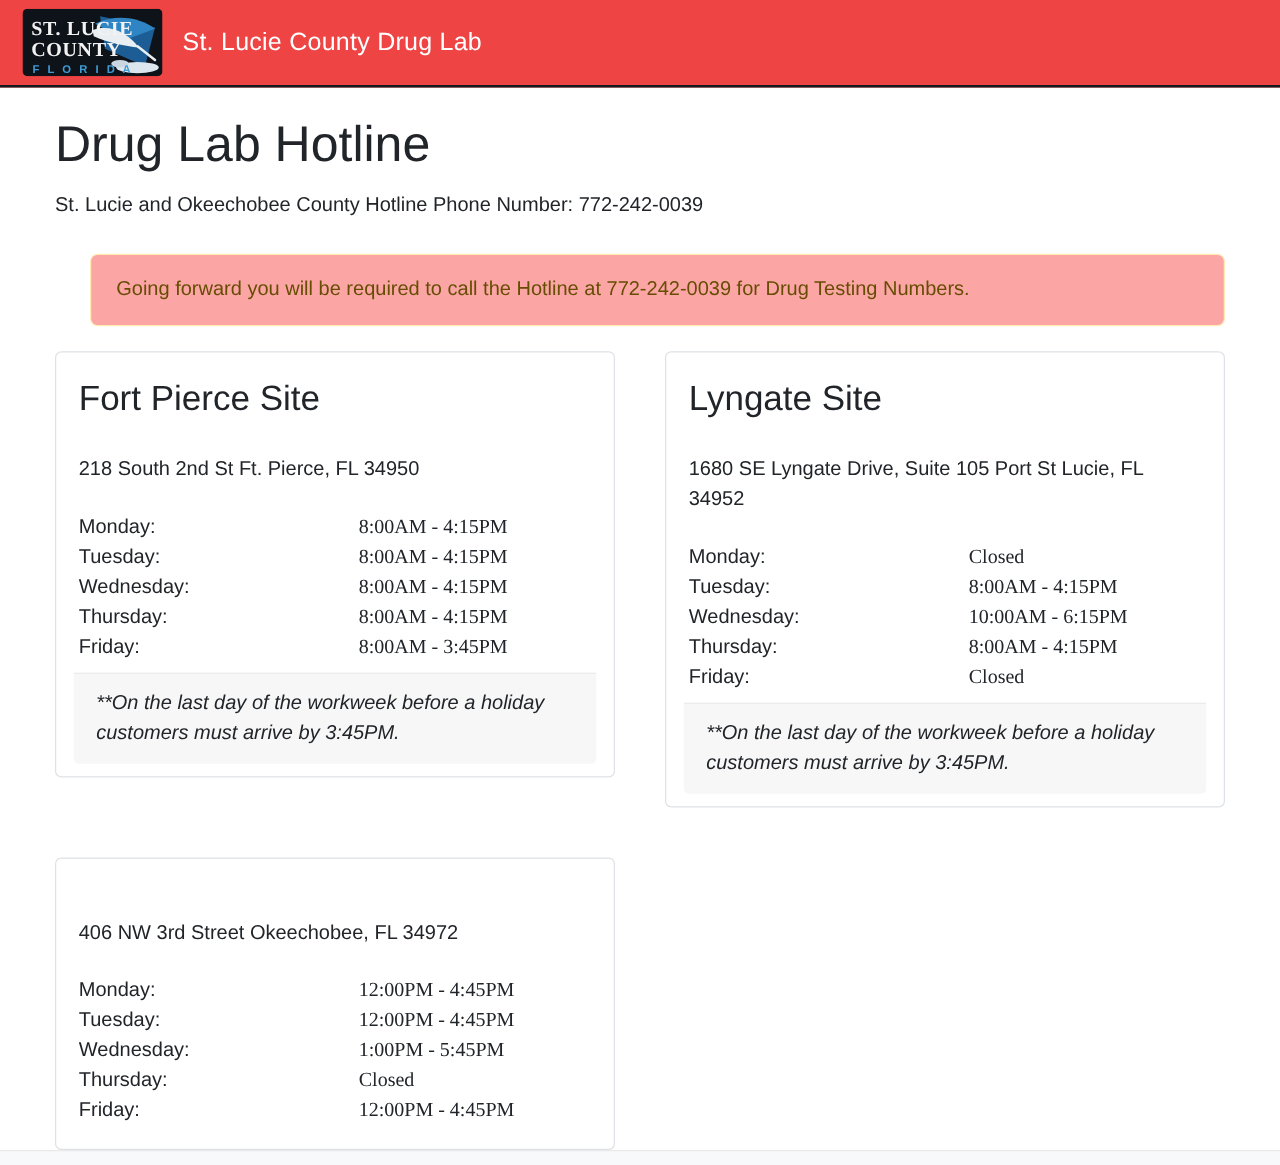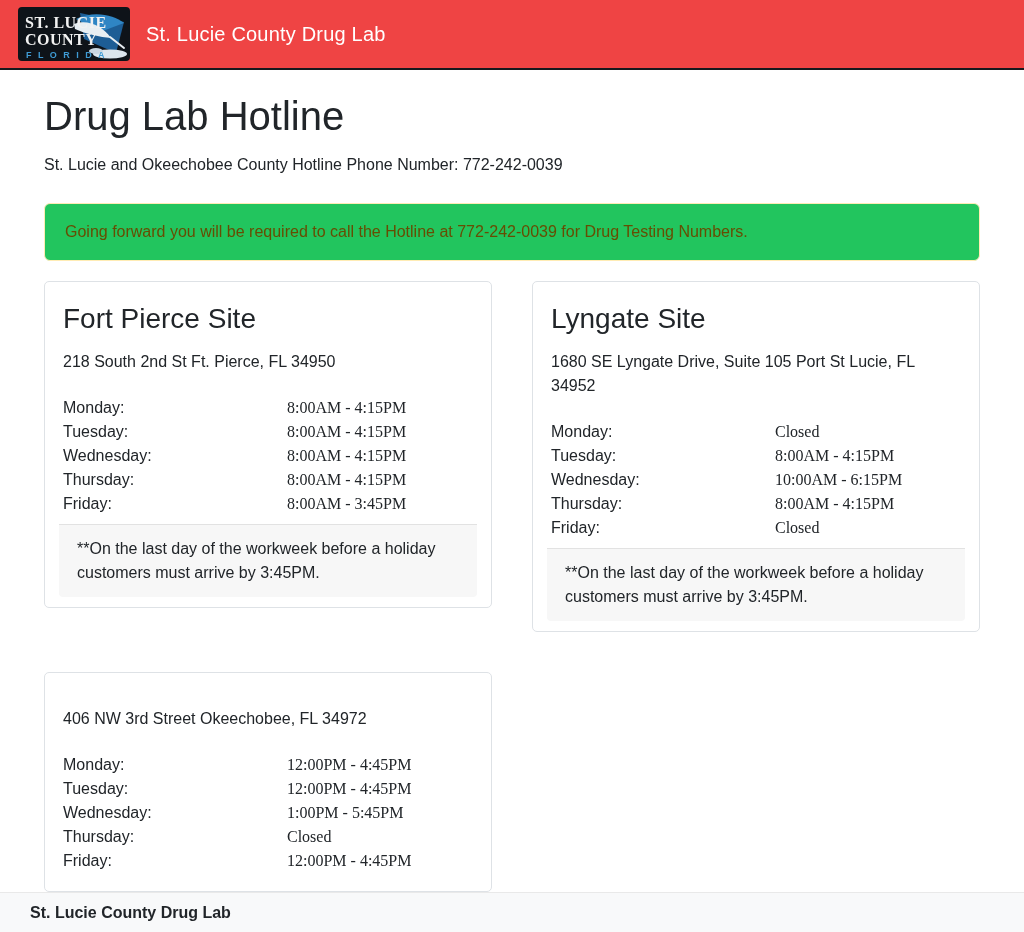--- a/index.html
+++ b/index.html
@@ -51,27 +51,28 @@
     line-height: 1.2;
     color: #212529;
   }
   .page-subtitle {
     margin-top: 13px;
     font-size: 16px;
     line-height: 24px;
   }
   .alert-warning {
     margin-top: 26px;
-    background: #22c55e;
+    background: #fca5a5;
     border: 1px solid #ffecb5;
     border-radius: 6px;
     color: #664d03;
     padding: 16px 20px;
     font-size: 16px;
     line-height: 24px;
+    margin-left: 28px;
   }
 
   .cards-grid {
     margin-top: 20px;
     display: grid;
     grid-template-columns: 1fr 1fr;
     column-gap: 24px;
     row-gap: 25px;
     align-items: start;
     gap: 40px;
@@ -82,21 +83,21 @@
     border-radius: 5px;
     padding: 20px 18px 10px;
   }
   .site-title {
     font-size: 28px;
     font-weight: 500;
     line-height: 1.2;
     color: #212529;
   }
   .site-address {
-    margin-top: 14px;
+    margin-top: 28px;
     font-size: 16px;
     line-height: 24px;
   }
   .hours {
     margin-top: 22px;
     font-size: 16px;
   }
   .hours-row {
     display: flex;
     line-height: 24px;
@@ -104,20 +105,21 @@
   .hours-day { width: 224px; flex-shrink: 0; }
   .hours-time { flex: 1 1 auto; font-family: Liberation Serif, serif; }
   .site-note {
     margin: 8px -4px 0;
     background: #f7f7f7;
     border-top: 1px solid #e2e2e2;
     border-radius: 0 0 4px 4px;
     padding: 12px 18px;
     font-size: 16px;
     line-height: 24px;
+    font-style: italic;
   }
   .pad-bottom { height: 8px; }
 
   
   footer {
     flex-shrink: 0;
     height: 40px;
     background: #f8f9fa;
     border-top: 1px solid #e9e9e9;
     display: flex;

